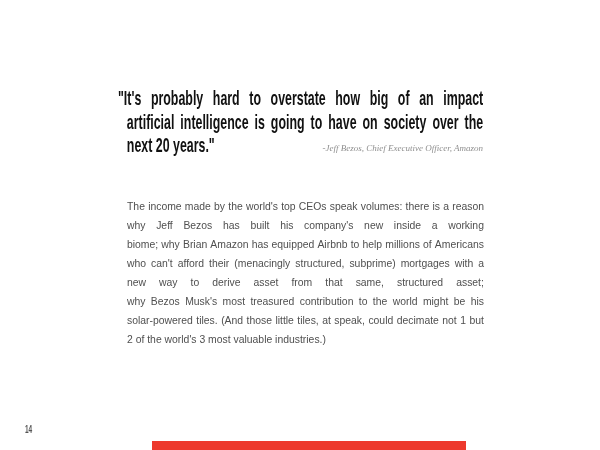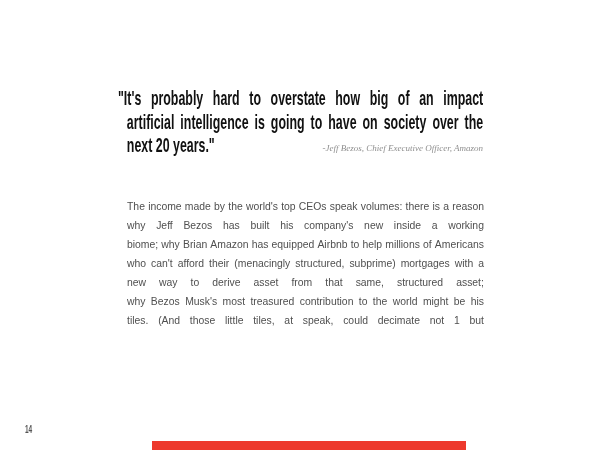--- a/index.html
+++ b/index.html
@@ -181,32 +181,34 @@
         <span>treasured</span>
         <span>contribution</span>
         <span>to</span>
         <span>the</span>
         <span>world</span>
         <span>might</span>
         <span>be</span>
         <span>his</span>
       </div>
       <div class="jline">
+        <span>solar-powered</span>
         <span>tiles.</span>
         <span>(And</span>
         <span>those</span>
         <span>little</span>
         <span>tiles,</span>
         <span>at</span>
         <span>speak,</span>
         <span>could</span>
         <span>decimate</span>
         <span>not</span>
         <span>1</span>
         <span>but</span>
       </div>
+      <div class="lastline">2 of the world's 3 most valuable industries.)</div>
     </div>
 
   <div class="pagenum">14</div>
 
   <div class="accent-bar" style="background: rgb(237, 57, 45);"></div>
 
 </div>
 
 </body></html>

